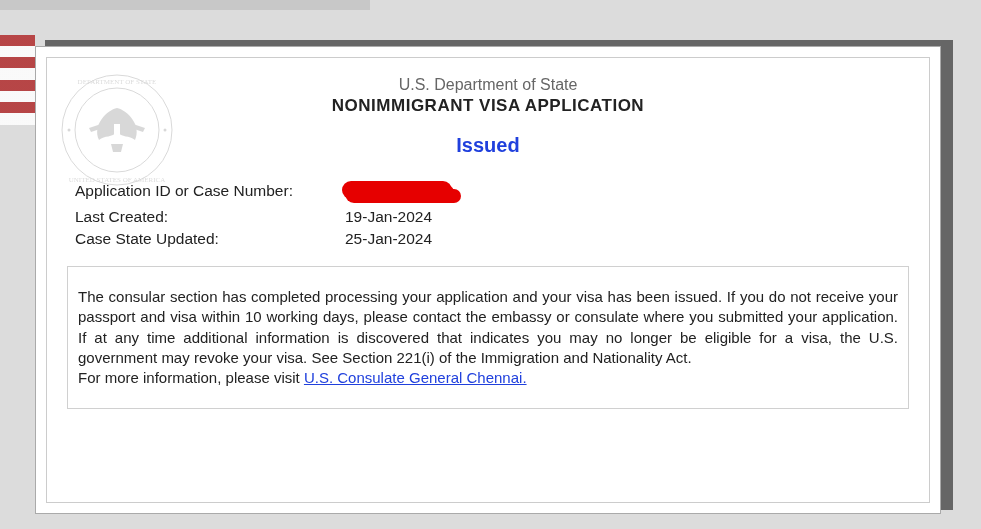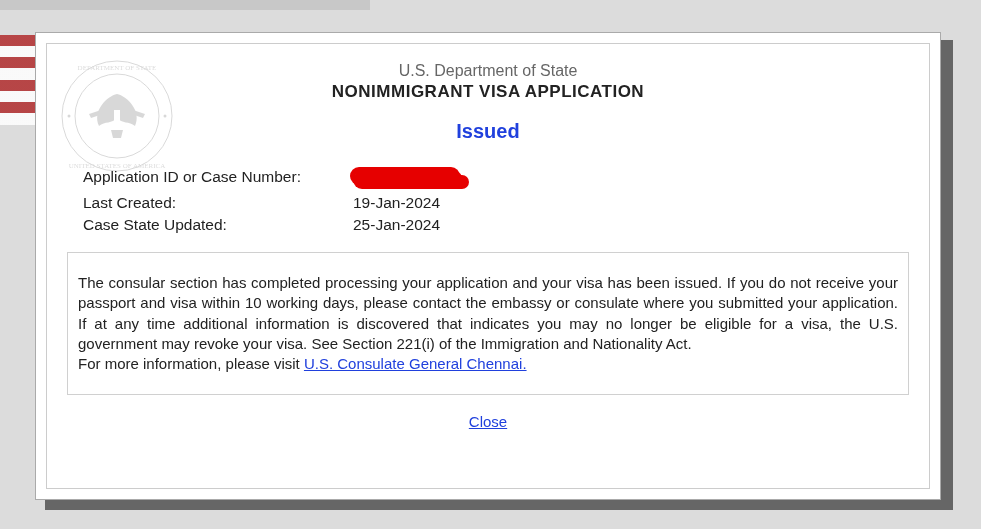--- a/index.html
+++ b/index.html
@@ -46,21 +46,21 @@
   .modal-shadow {
     position: absolute;
     top: 40px;
     left: 45px;
     width: 908px;
     height: 470px;
     background: #666;
   }
   .modal {
     position: absolute;
-    top: 32px;
+    top: 46px;
     left: 35px;
     width: 906px;
     height: 468px;
     background: #ffffff;
     border: 1px solid #aaa;
     box-sizing: border-box;
   }
   .inner {
     position: absolute;
     top: 10px;
@@ -95,21 +95,21 @@
     margin-top: 2px;
   }
   .status {
     text-align: center;
     font-size: 20px;
     font-weight: bold;
     color: #2040dd;
     margin-top: 18px;
   }
   .details {
-    margin: 25px 0 0 36px;
+    margin: 25px 0 0 28px;
     font-size: 15.5px;
     color: #222;
   }
   .details-row {
     display: flex;
     margin-bottom: 4px;
   }
   .details-label {
     width: 270px;
   }
@@ -199,17 +199,16 @@
           <span class="details-label">Case State Updated:</span>
           <span class="details-value">25-Jan-2024</span>
         </div>
       </div>
 
       <div class="message-box">
         <span>The consular section has completed processing your application and your visa has been issued. If you do not receive your passport and visa within 10 working days, please contact the embassy or consulate where you submitted your application. If at any time additional information is discovered that indicates you may no longer be eligible for a visa, the U.S. government may revoke your visa. See Section 221(i) of the Immigration and Nationality Act.</span><br>
         <span>For more information, please visit </span><a href="#">U.S. Consulate General Chennai.</a>
       </div>
 
-      <a class="close-link">Close</a>
 
     </div>
   </div>
 </div>
 
 </body></html>

